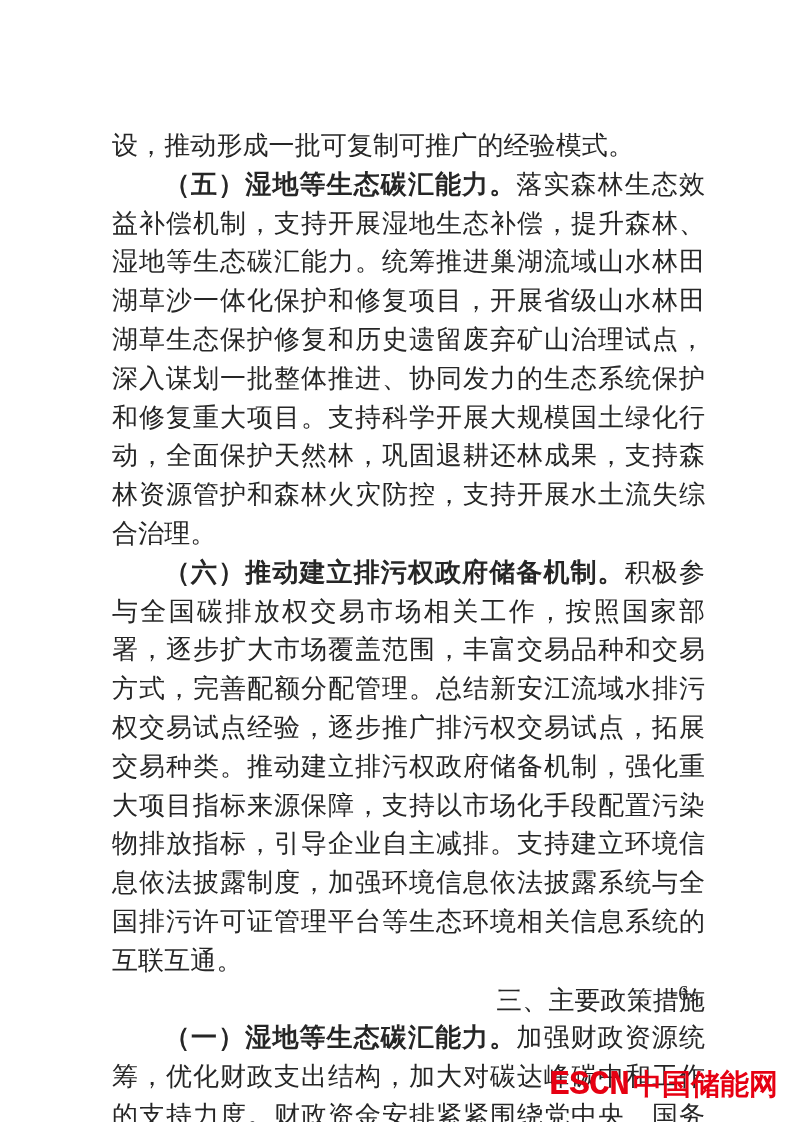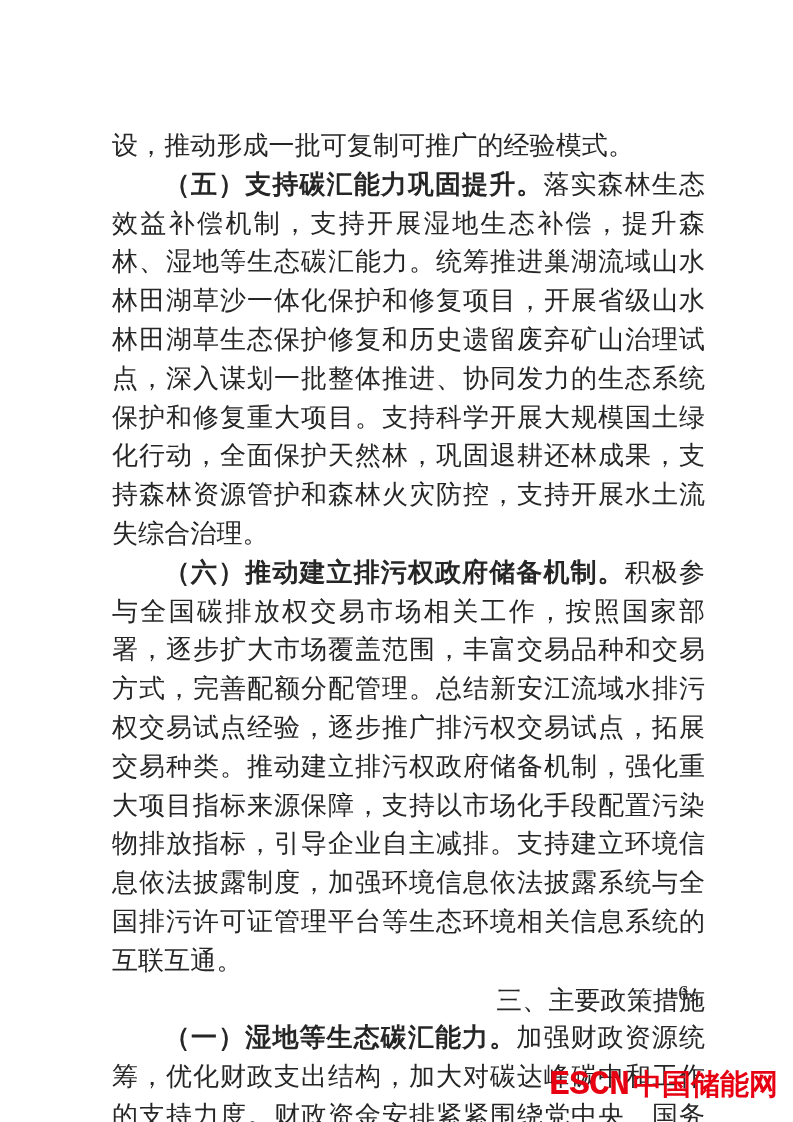--- a/index.html
+++ b/index.html
@@ -75,21 +75,21 @@
 </style>
 </head>
 <body>
 
 <div class="page">
 
   <div class="content">
 
     <p class="para"><span>设，推动形成一批可复制可推广的经验模式。</span></p>
 
-    <p class="para indent"><span class="bold-run">（五）支持碳汇能力巩固提升。</span><span>落实森林生态效益补偿机制，支持开展湿地生态补偿，提升森林、湿地等生态碳汇能力。统筹推进巢湖流域山水林田湖草沙一体化保护和修复项目，开展省级山水林田湖草生态保护修复和历史遗留废弃矿山治理试点，深入谋划一批整体推进、协同发力的生态系统保护和修复重大项目。支持科学开展大规模国土绿化行动，全面保护天然林，巩固退耕还林成果，支持森林资源管护和森林火灾防控，支持开展水土流失综合治理。</span></p>
+    <p class="para indent"><span class="bold-run">（五）湿地等生态碳汇能力。</span><span>落实森林生态效益补偿机制，支持开展湿地生态补偿，提升森林、湿地等生态碳汇能力。统筹推进巢湖流域山水林田湖草沙一体化保护和修复项目，开展省级山水林田湖草生态保护修复和历史遗留废弃矿山治理试点，深入谋划一批整体推进、协同发力的生态系统保护和修复重大项目。支持科学开展大规模国土绿化行动，全面保护天然林，巩固退耕还林成果，支持森林资源管护和森林火灾防控，支持开展水土流失综合治理。</span></p>
 
     <p class="para indent"><span class="bold-run">（六）推动建立排污权政府储备机制。</span><span>积极参与全国碳排放权交易市场相关工作，按照国家部署，逐步扩大市场覆盖范围，丰富交易品种和交易方式，完善配额分配管理。总结新安江流域水排污权交易试点经验，逐步推广排污权交易试点，拓展交易种类。推动建立排污权政府储备机制，强化重大项目指标来源保障，支持以市场化手段配置污染物排放指标，引导企业自主减排。支持建立环境信息依法披露制度，加强环境信息依法披露系统与全国排污许可证管理平台等生态环境相关信息系统的互联互通。</span></p>
 
     <p class="para indent section-heading"><span>三、主要政策措施</span></p>
 
     <p class="para indent"><span class="bold-run">（一）湿地等生态碳汇能力。</span><span>加强财政资源统筹，优化财政支出结构，加大对碳达峰碳中和工作的支持力度。财政资金安排紧紧围绕党中央、国务院及省委、省政府关于碳达峰碳中和有关工作部署，资金分配突出重点，强化对重点行业领域的保障力度，</span></p>
 
   </div>
 
   <div class="page-number">-6-</div>

